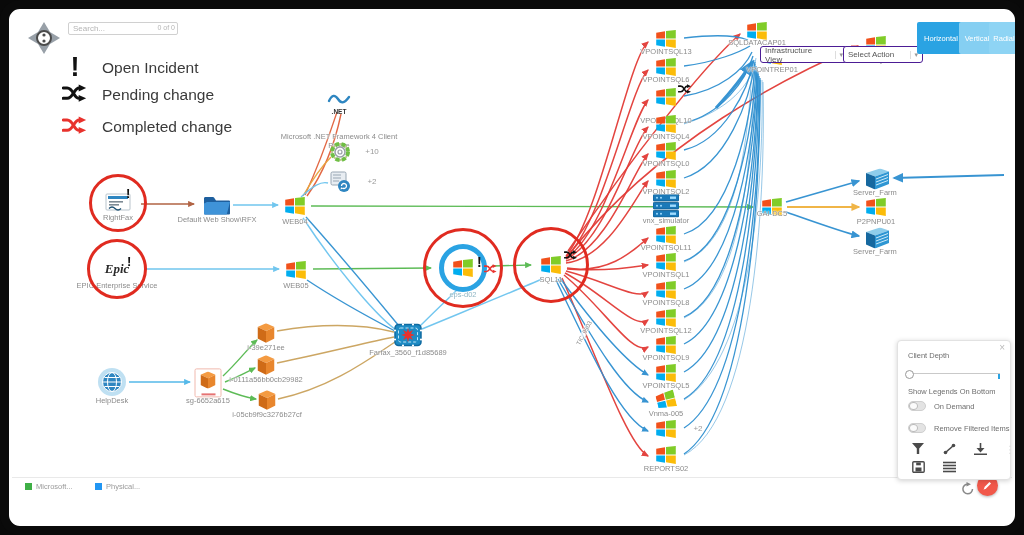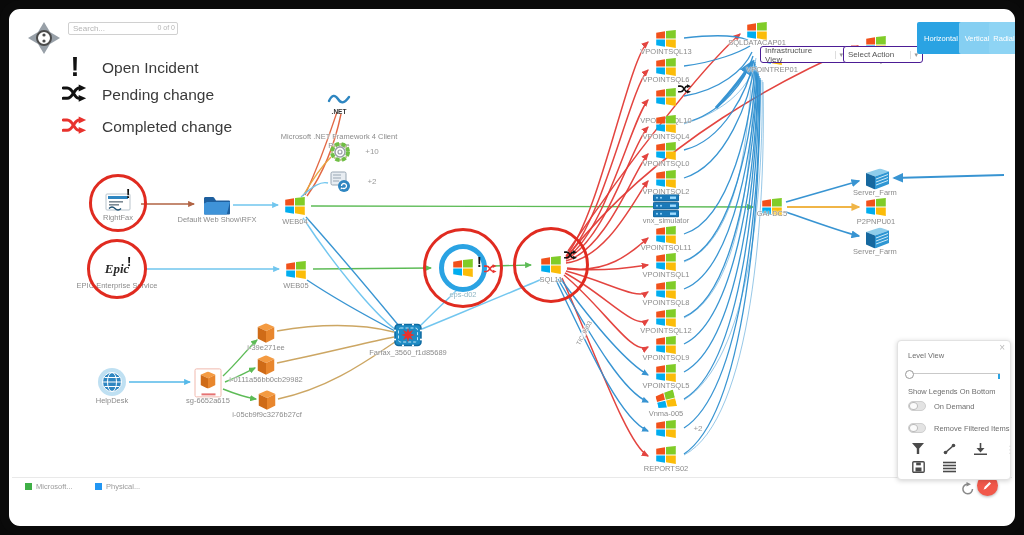--- a/index.html
+++ b/index.html
@@ -673,21 +673,21 @@
 <div class="select" style="left:843px;width:70px">
   <span>Select Action</span>
   <span class="caret">▾</span>
 </div>
 <div class="layoutbtn" style="left:917px;width:40px;background:#2aa3e3">Horizontal</div>
 <div class="layoutbtn" style="left:959px;width:28px;background:#85cff2">Vertical</div>
 <div class="layoutbtn" style="left:989px;width:22px;background:#8ed4f4">Radial</div>
 
 <div class="panel">
   <div style="position:absolute;right:5px;top:1px;font-size:10px;color:#bbb;cursor:pointer">×</div>
-  <div style="position:absolute;left:10px;top:10px">Level View</div>
+  <div style="position:absolute;left:10px;top:10px">Client Depth</div>
   <div style="position:absolute;left:10px;top:32px;width:92px;height:1px;background:#c9c9c9"></div>
   <div style="position:absolute;left:7px;top:28.5px;width:7px;height:7px;border:1px solid #999;border-radius:50%;background:#fff"></div>
   <div style="position:absolute;left:100px;top:33px;width:2px;height:5px;background:#2aa3e3"></div>
   <div style="position:absolute;left:10px;top:46px">Show Legends On Bottom</div>
   <div class="p-row" style="top:60px">
     <div class="toggle">
         <div class="knob"></div>
       </div>
     <span>On Demand</span>
   </div>

